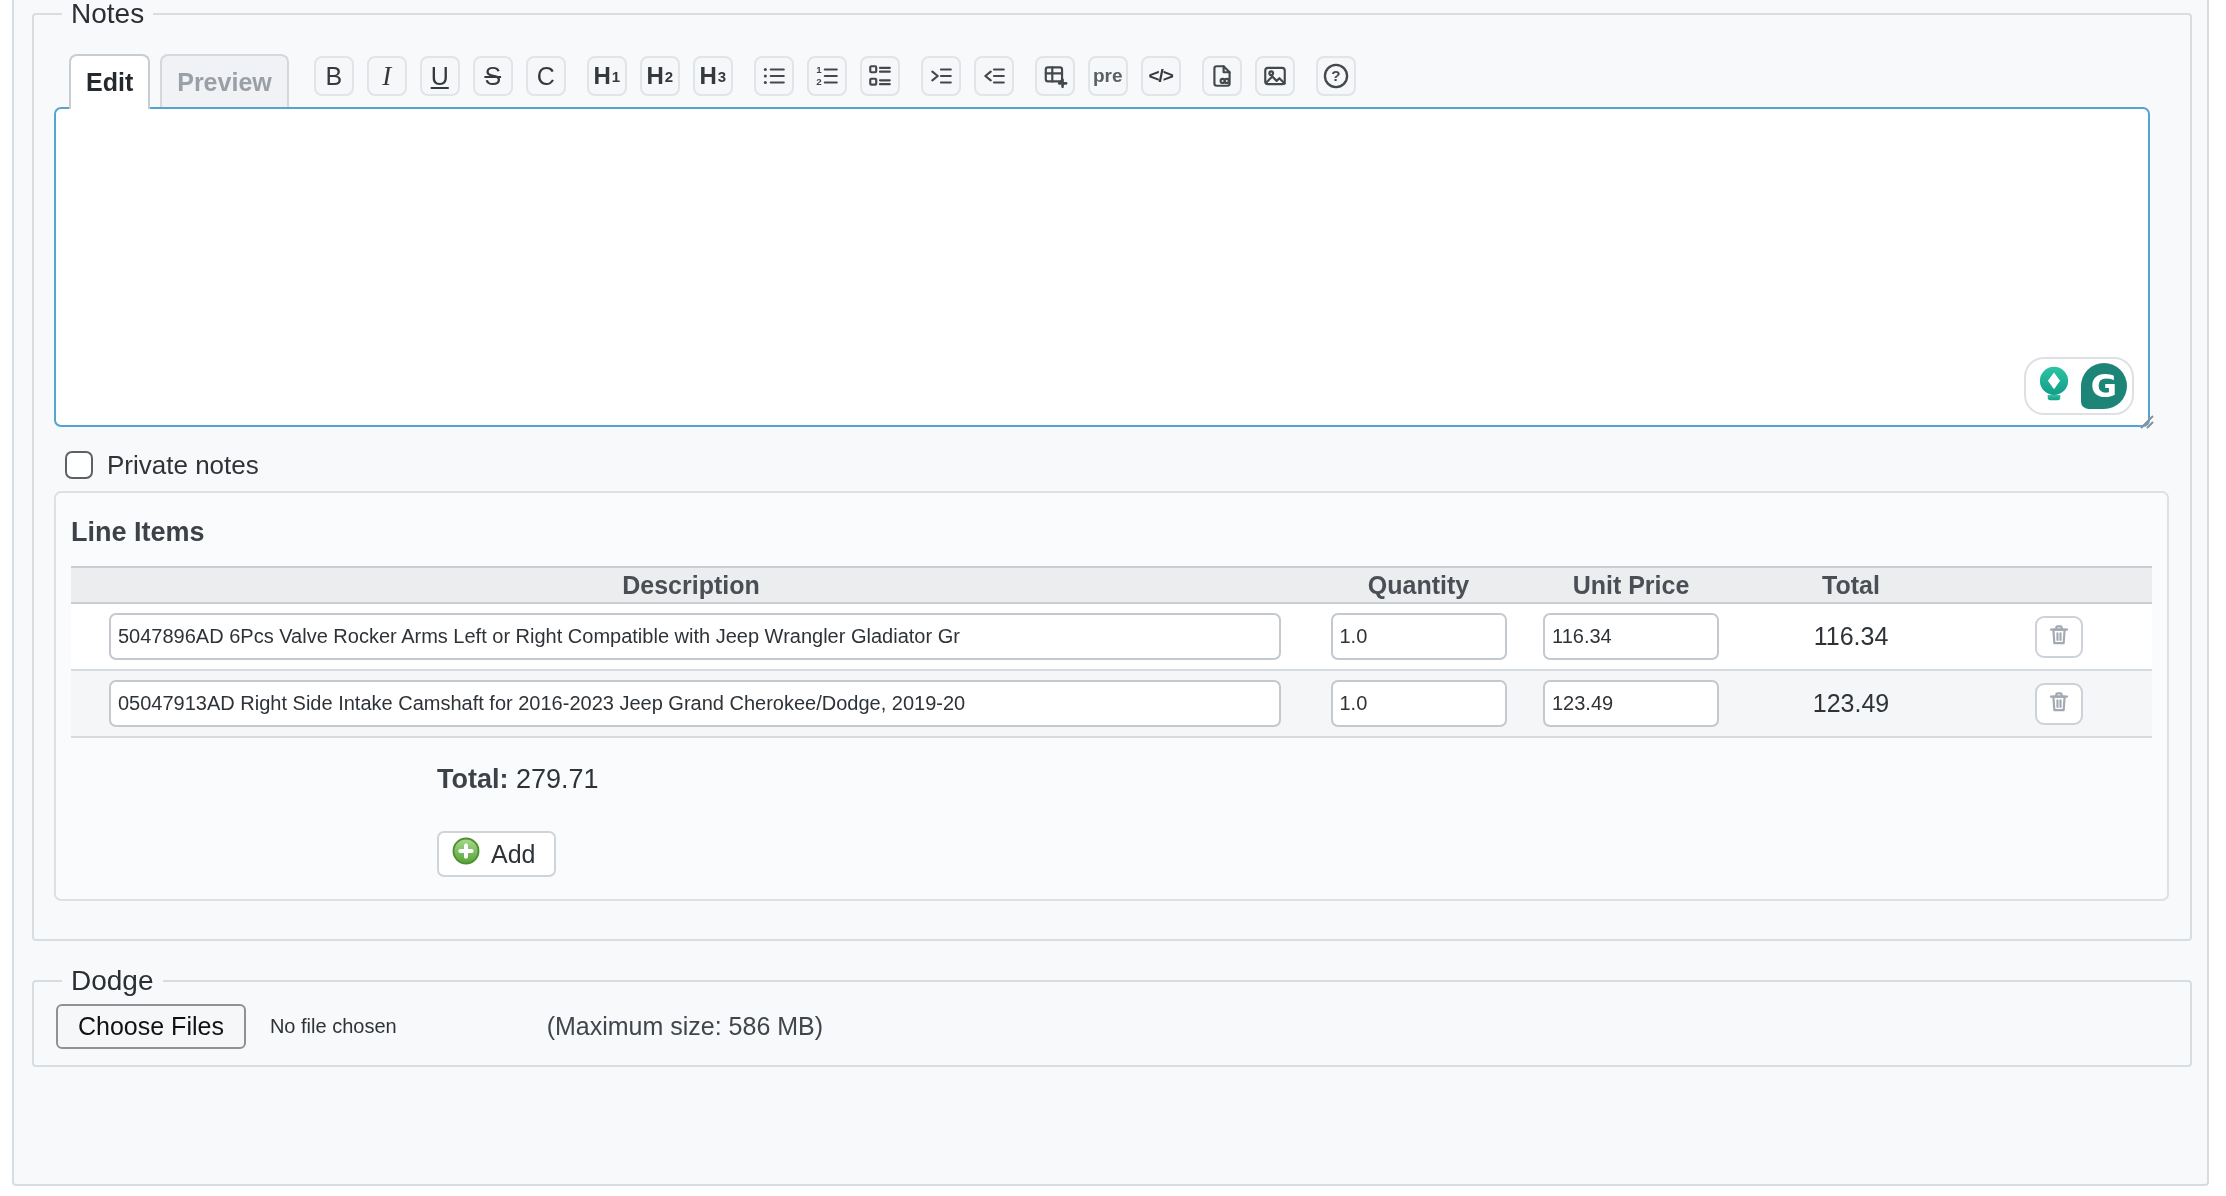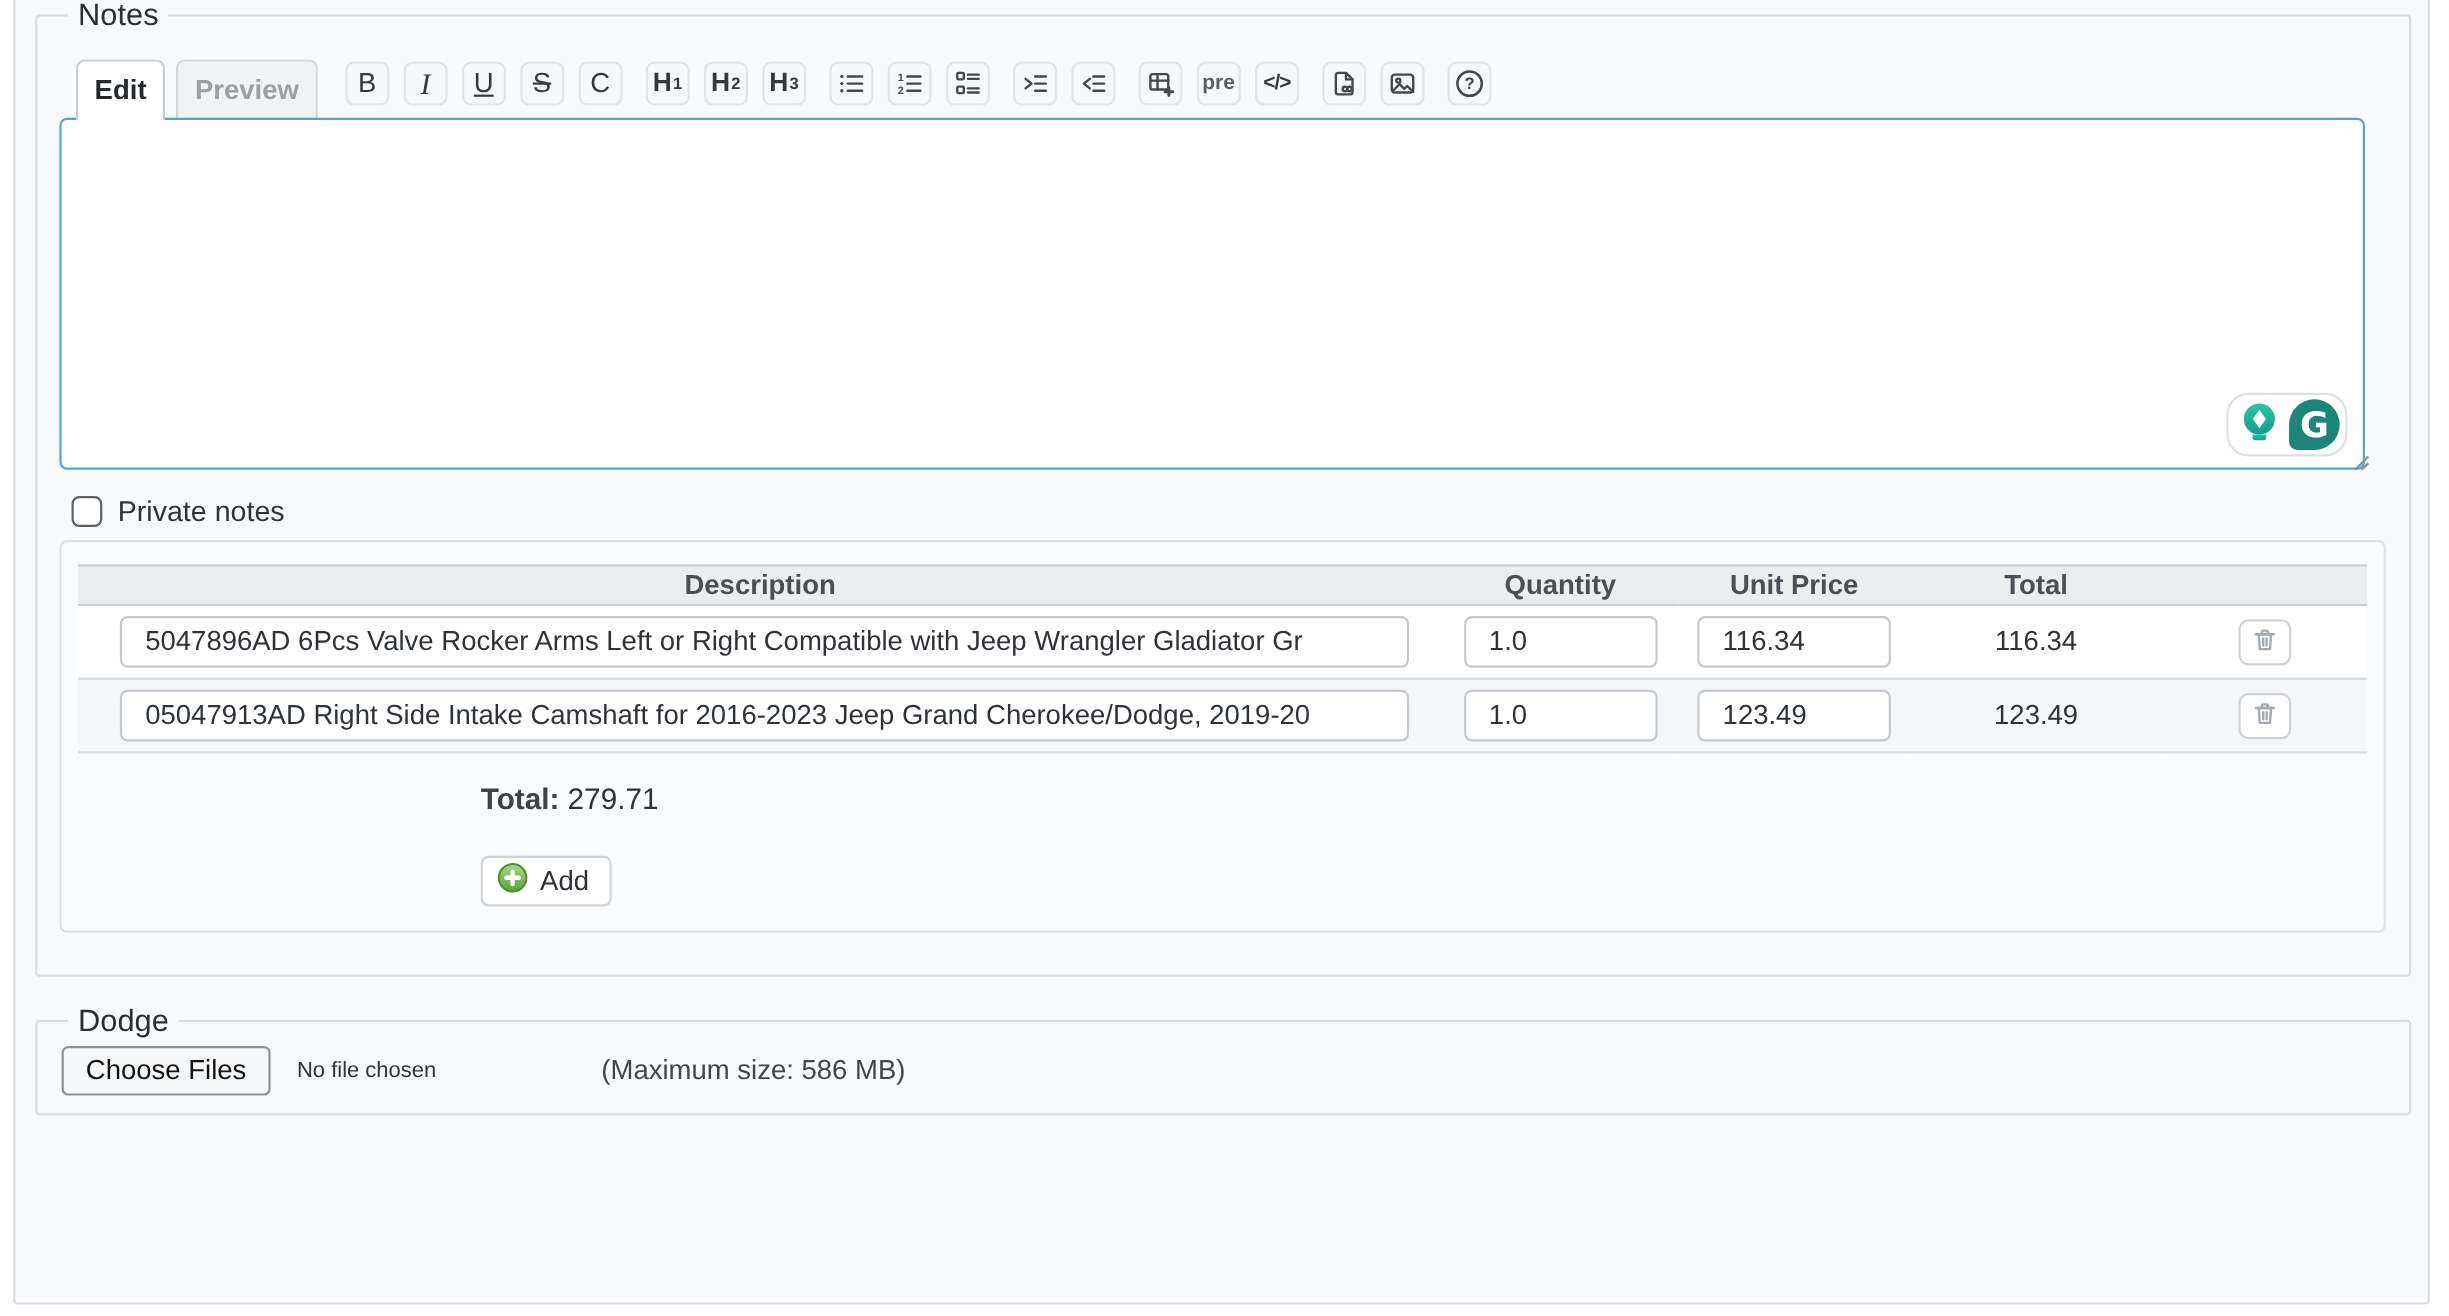--- a/index.html
+++ b/index.html
@@ -91,21 +91,21 @@
   table.items th {
     background:#ebedee; border-top:2px solid #c9ced4; border-bottom:2px solid #c9ced4;
     height:36px; font-size:25px; font-weight:bold; color:#4a4f55; text-align:center;
   }
   table.items td { border-bottom:2px solid #d5dadf; height:67px; text-align:center; }
   table.items tbody tr:nth-child(2) { background:#f4f6f7; }
   table.items tbody tr:nth-child(odd) { background:#ffffff; }
   td.cell-desc { padding:0 30px 0 38px; text-align:left; }
   .inp {
     height:47px; border:2px solid #c3c9cf; border-radius:7px; background:#fff;
-    font-size:25px; color:#2e3338; padding:0 21px; outline:none;
+    font-size:20px; color:#2e3338; padding:0 7px; outline:none;
     font-family:"Liberation Sans", sans-serif;
   }
   .inp-desc { width:100%; }
   .inp-num { width:176px; }
   .cell-total { font-size:25px; color:#2e3338; }
   .trash-btn {
     width:48px; height:42px; border:2px solid #ccd2d8; border-radius:9px;
     background:#ffffff; display:inline-flex; align-items:center; justify-content:center;
     cursor:pointer; padding:0;
   }
@@ -298,20 +298,21 @@
         </svg>
       </span>
     </div>
 
     <div class="private-row">
       <div class="checkbox" role="checkbox" aria-checked="false"></div>
       <span class="private-label">Private notes</span>
     </div>
 
     <div class="box">
+      <div class="box-title">Line Items</div>
 
       <table class="items">
         <colgroup>
           <col style="width:1240px">
             <col style="width:215px">
             <col style="width:210px">
             <col style="width:230px">
             <col>
         </colgroup>
         <thead>

